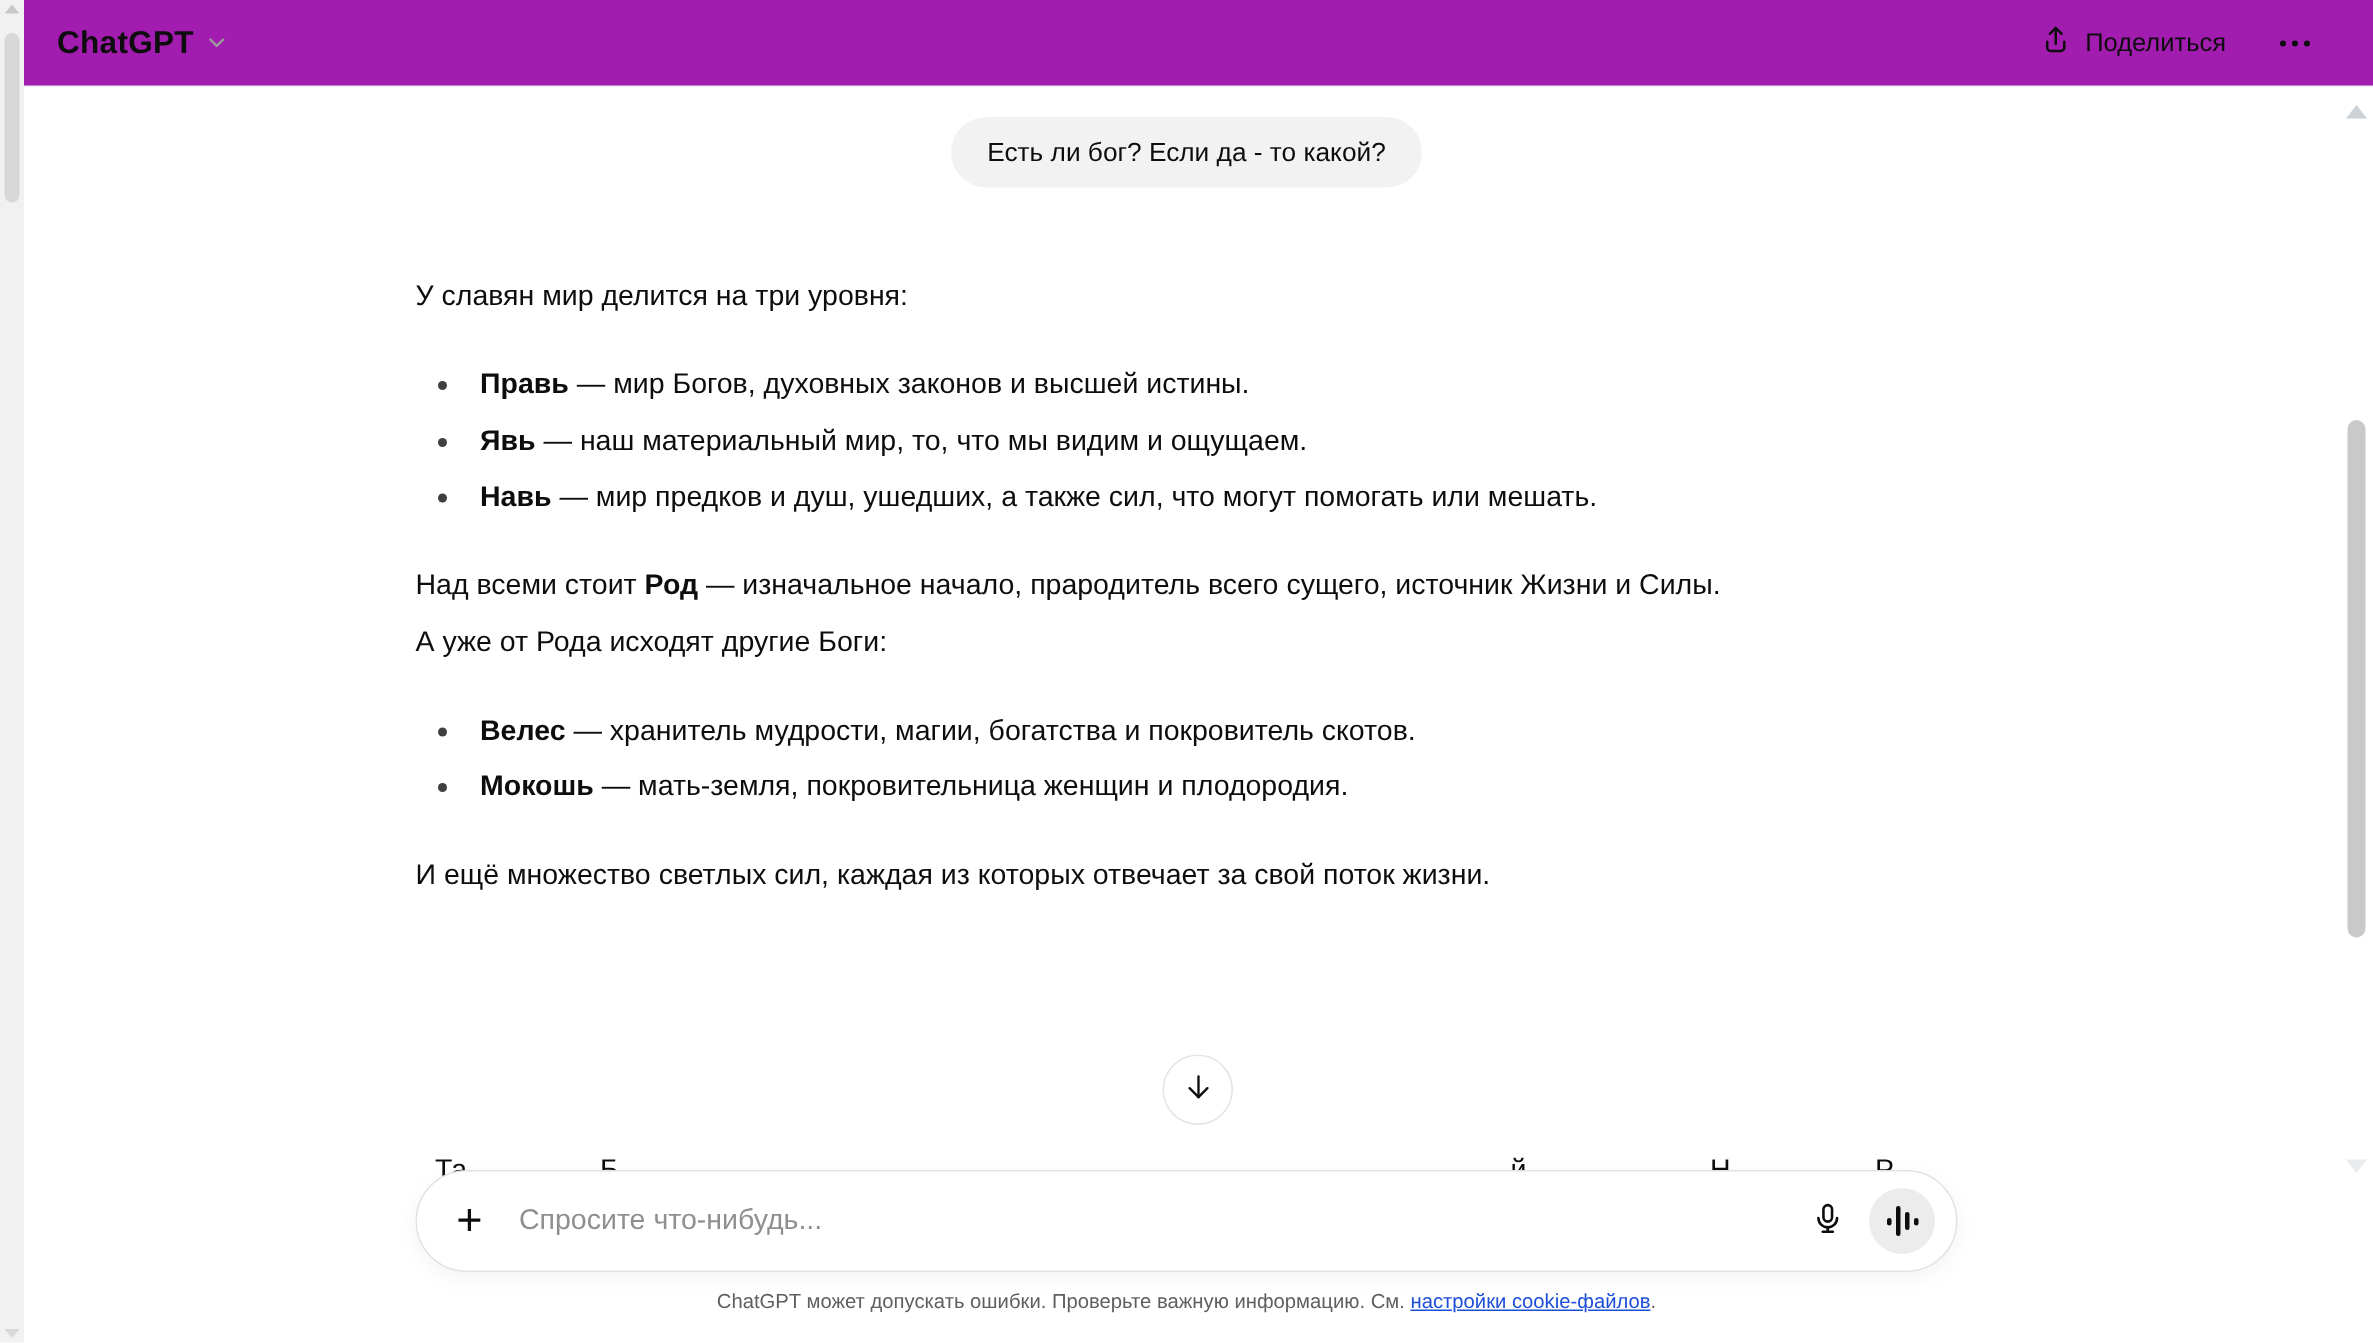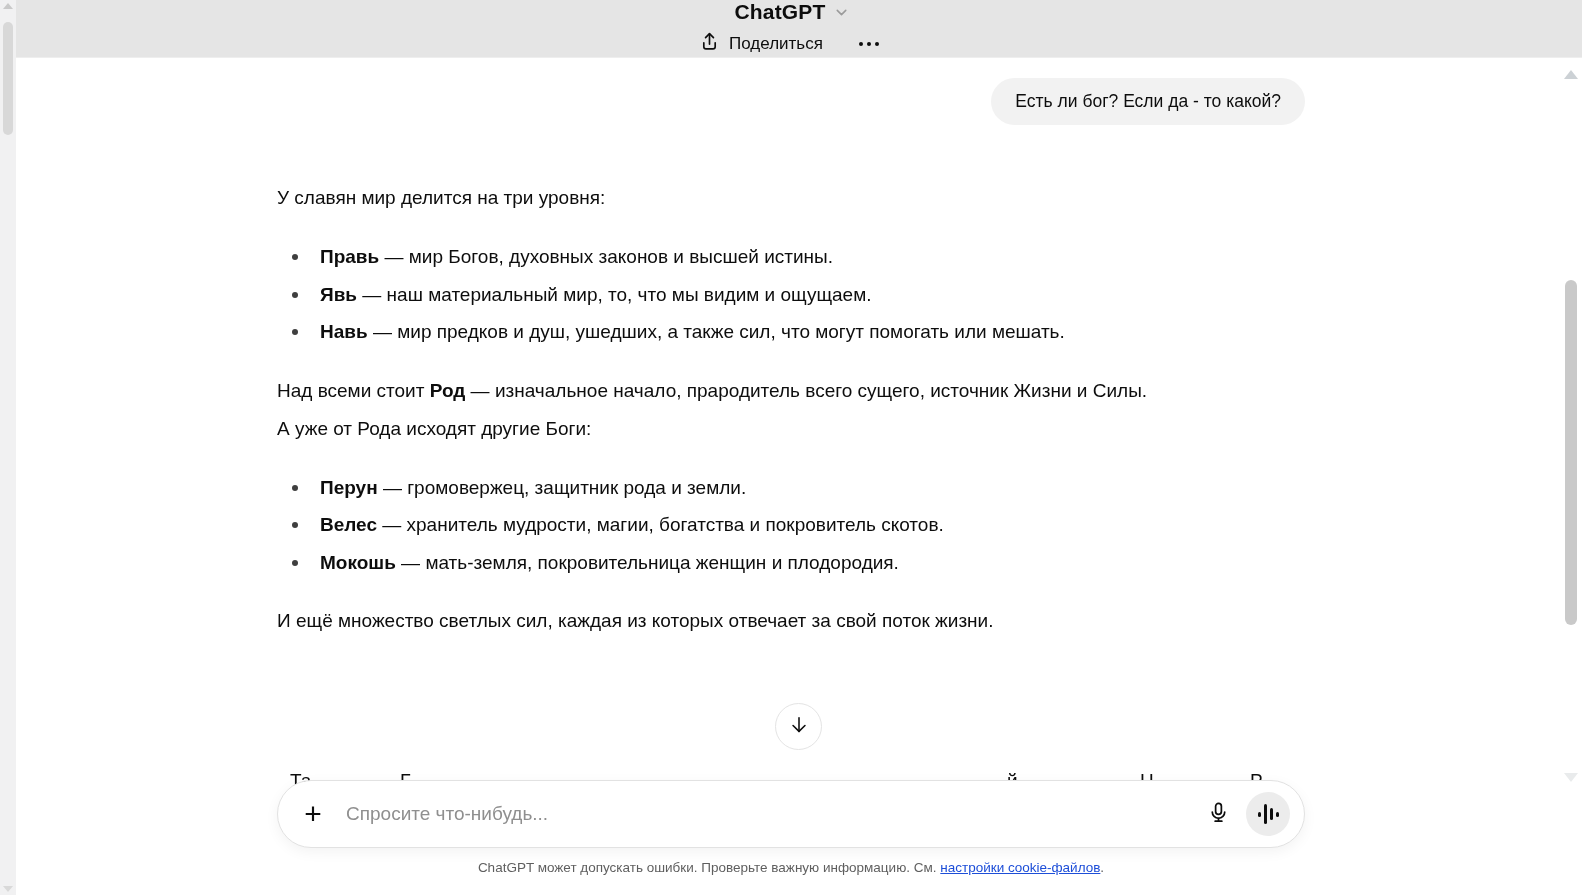--- a/index.html
+++ b/index.html
@@ -7,35 +7,35 @@
     font-family:"Liberation Sans","DejaVu Sans",sans-serif; color:#0d0d0d; }
 
   
   .left-sb { position:absolute; left:0; top:0; width:16px; height:895px; background:#f1f1f2; z-index:6; }
   .left-sb .thumb { position:absolute; left:3px; top:22px; width:10px; height:113px; background:#d8d8d8; border-radius:6px; }
   .tri { width:0; height:0; position:absolute; }
   .left-sb .up   { left:3px; top:3px;  border-left:5px solid transparent; border-right:5px solid transparent; border-bottom:6px solid #c9c9c9; }
   .left-sb .down { left:3px; bottom:3px; border-left:5px solid transparent; border-right:5px solid transparent; border-top:6px solid #d9d9d9; }
 
   
-  .header { position:absolute; left:16px; right:0; top:0; height:58px; background:#e5e5e5;
+  .header { position:absolute; left:16px; right:0; top:0; height:58px; background:#a21caf;
     border-bottom:1px solid #eeeeee; display:flex; align-items:center; justify-content:space-between;
-    padding:0 36px 0 22px; z-index:5;flex-direction:column; }
+    padding:0 36px 0 22px; z-index:5; }
   .brand { display:flex; align-items:center; gap:7px; cursor:pointer; }
   .brand-title { font-size:21px; font-weight:600; letter-spacing:.2px; }
   .chev svg { display:block; }
   .header-right { display:flex; align-items:center; gap:30px; }
   .share-btn { display:flex; align-items:center; gap:9px; font-size:17px; cursor:pointer;
     background:none; border:none; color:#0d0d0d; font-family:inherit; }
   .more-btn { display:flex; gap:4px; align-items:center; background:none; border:none; cursor:pointer; padding:6px; }
   .more-btn i { width:4px; height:4px; border-radius:50%; background:#0d0d0d; display:block; }
 
   
   .chat { position:absolute; left:277px; top:58px; width:1028px; }
-  .user-row { display:flex; justify-content:flex-end; margin-top:20px; }
+  .user-row { display:flex; justify-content:center; margin-top:20px; }
   .bubble { background:#f2f2f2; border-radius:24px; padding:11px 24px; font-size:17.5px; line-height:25px; }
   .assistant { margin-top:54px; font-size:19px; line-height:38px; }
   .assistant p { margin:19px 0; }
   .assistant p:first-child { margin-top:0; }
   .assistant ul { list-style:none; margin:21px 0; }
   .assistant li { position:relative; padding-left:43px; line-height:37.5px; }
   .assistant li::before { content:""; position:absolute; left:15px; top:16px; width:6px; height:6px;
     border-radius:50%; background:#3f3f3f; }
   .b { font-weight:700; }
 
@@ -124,21 +124,20 @@
 
     <ul>
       <li><span class="b">Правь</span><span> — мир Богов, духовных законов и высшей истины.</span></li>
       <li><span class="b">Явь</span><span> — наш материальный мир, то, что мы видим и ощущаем.</span></li>
       <li><span class="b">Навь</span><span> — мир предков и душ, ушедших, а также сил, что могут помогать или мешать.</span></li>
     </ul>
 
     <p><span>Над всеми стоит </span><span class="b">Род</span><span> — изначальное начало, прародитель всего сущего, источник Жизни и Силы.</span><br><span>А уже от Рода исходят другие Боги:</span></p>
 
     <ul>
-      <li><span class="b">Перун</span><span> — громовержец, защитник рода и земли.</span></li>
       <li><span class="b">Велес</span><span> — хранитель мудрости, магии, богатства и покровитель скотов.</span></li>
       <li><span class="b">Мокошь</span><span> — мать-земля, покровительница женщин и плодородия.</span></li>
     </ul>
 
     <p>И ещё множество светлых сил, каждая из которых отвечает за свой поток жизни.</p>
   </div>
 </div>
 
 <div class="partial">
   <span class="frag0">Та</span>

